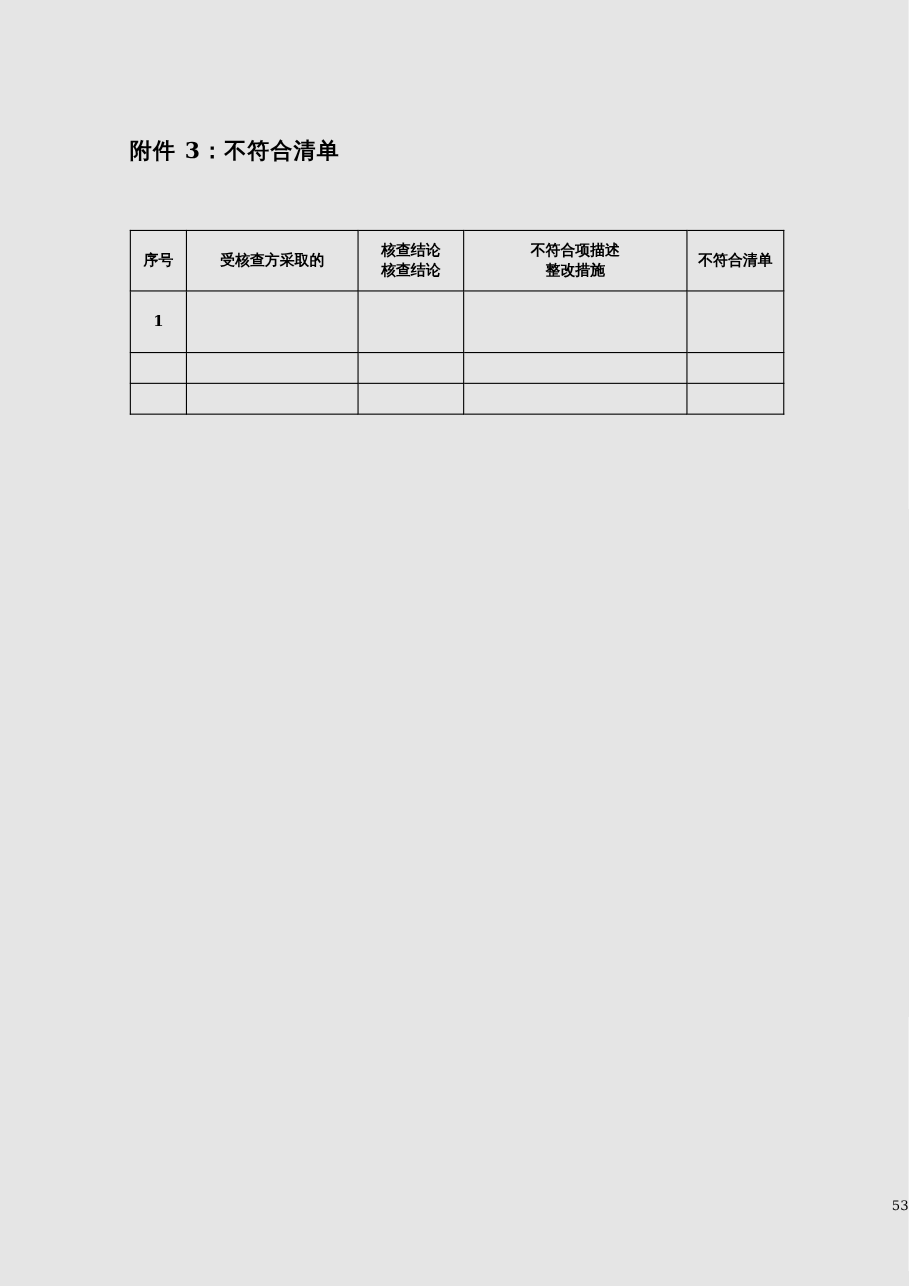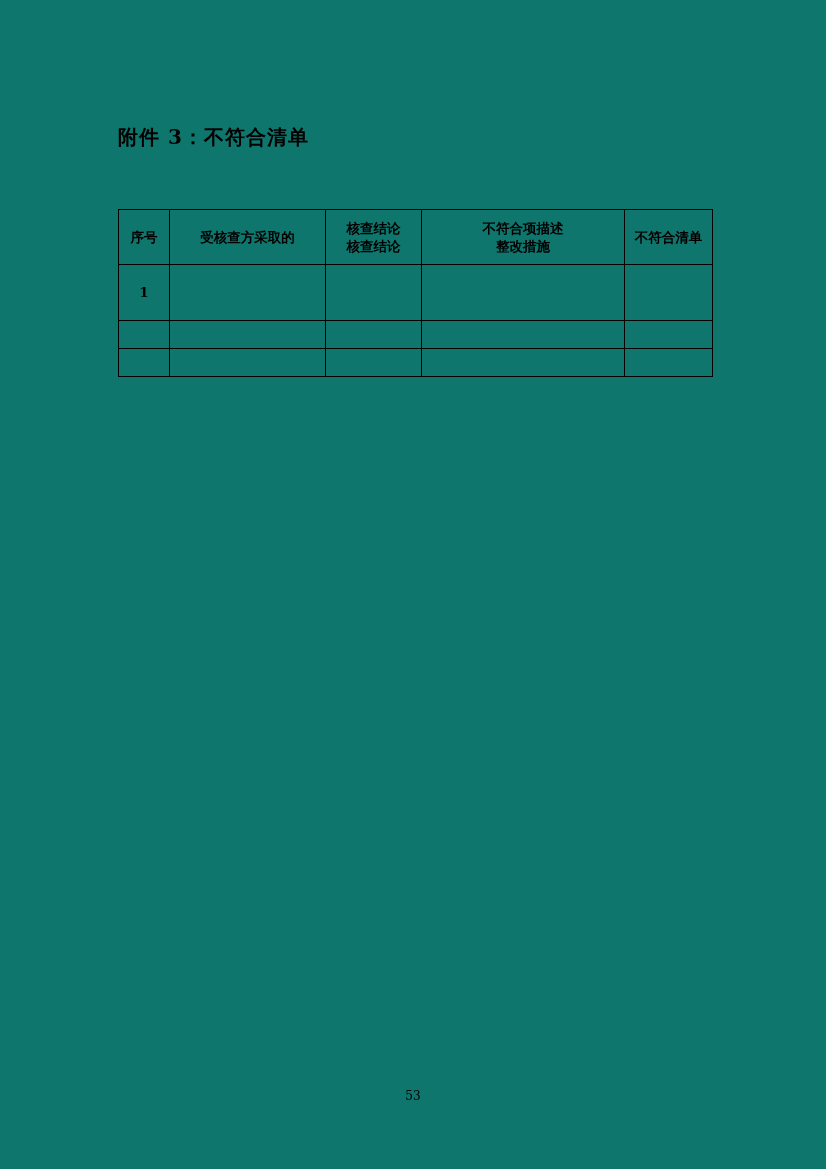--- a/index.html
+++ b/index.html
@@ -14,21 +14,21 @@
     font-family: "Liberation Serif", serif;
     color: #000000;
     overflow: hidden;
   }
   .page {
     position: absolute;
     top: 0;
     left: 0;
     width: 826px;
     height: 1169px;
-    background: #0f766e;
+    background: #e5e5e5;
   }
   .doc-heading {
     position: absolute;
     left: 118px;
     top: 124px;
     font-family: "DejaVu Serif", serif;
     font-size: 20px;
     font-weight: bold;
     letter-spacing: 1px;
     white-space: nowrap;
@@ -84,21 +84,21 @@
     text-align: center;
   }
   .cell-empty {
     font-weight: normal;
   }
   .page-number {
     position: absolute;
     left: 0;
     top: 1089px;
     width: 826px;
-    text-align: center;
+    text-align: right;
     font-family: "DejaVu Serif", serif;
     font-size: 12px;
   }
 </style>
 </head>
 <body>
 
 <div class="page">
 
   <div class="doc-heading">附件 3：不符合清单</div>

